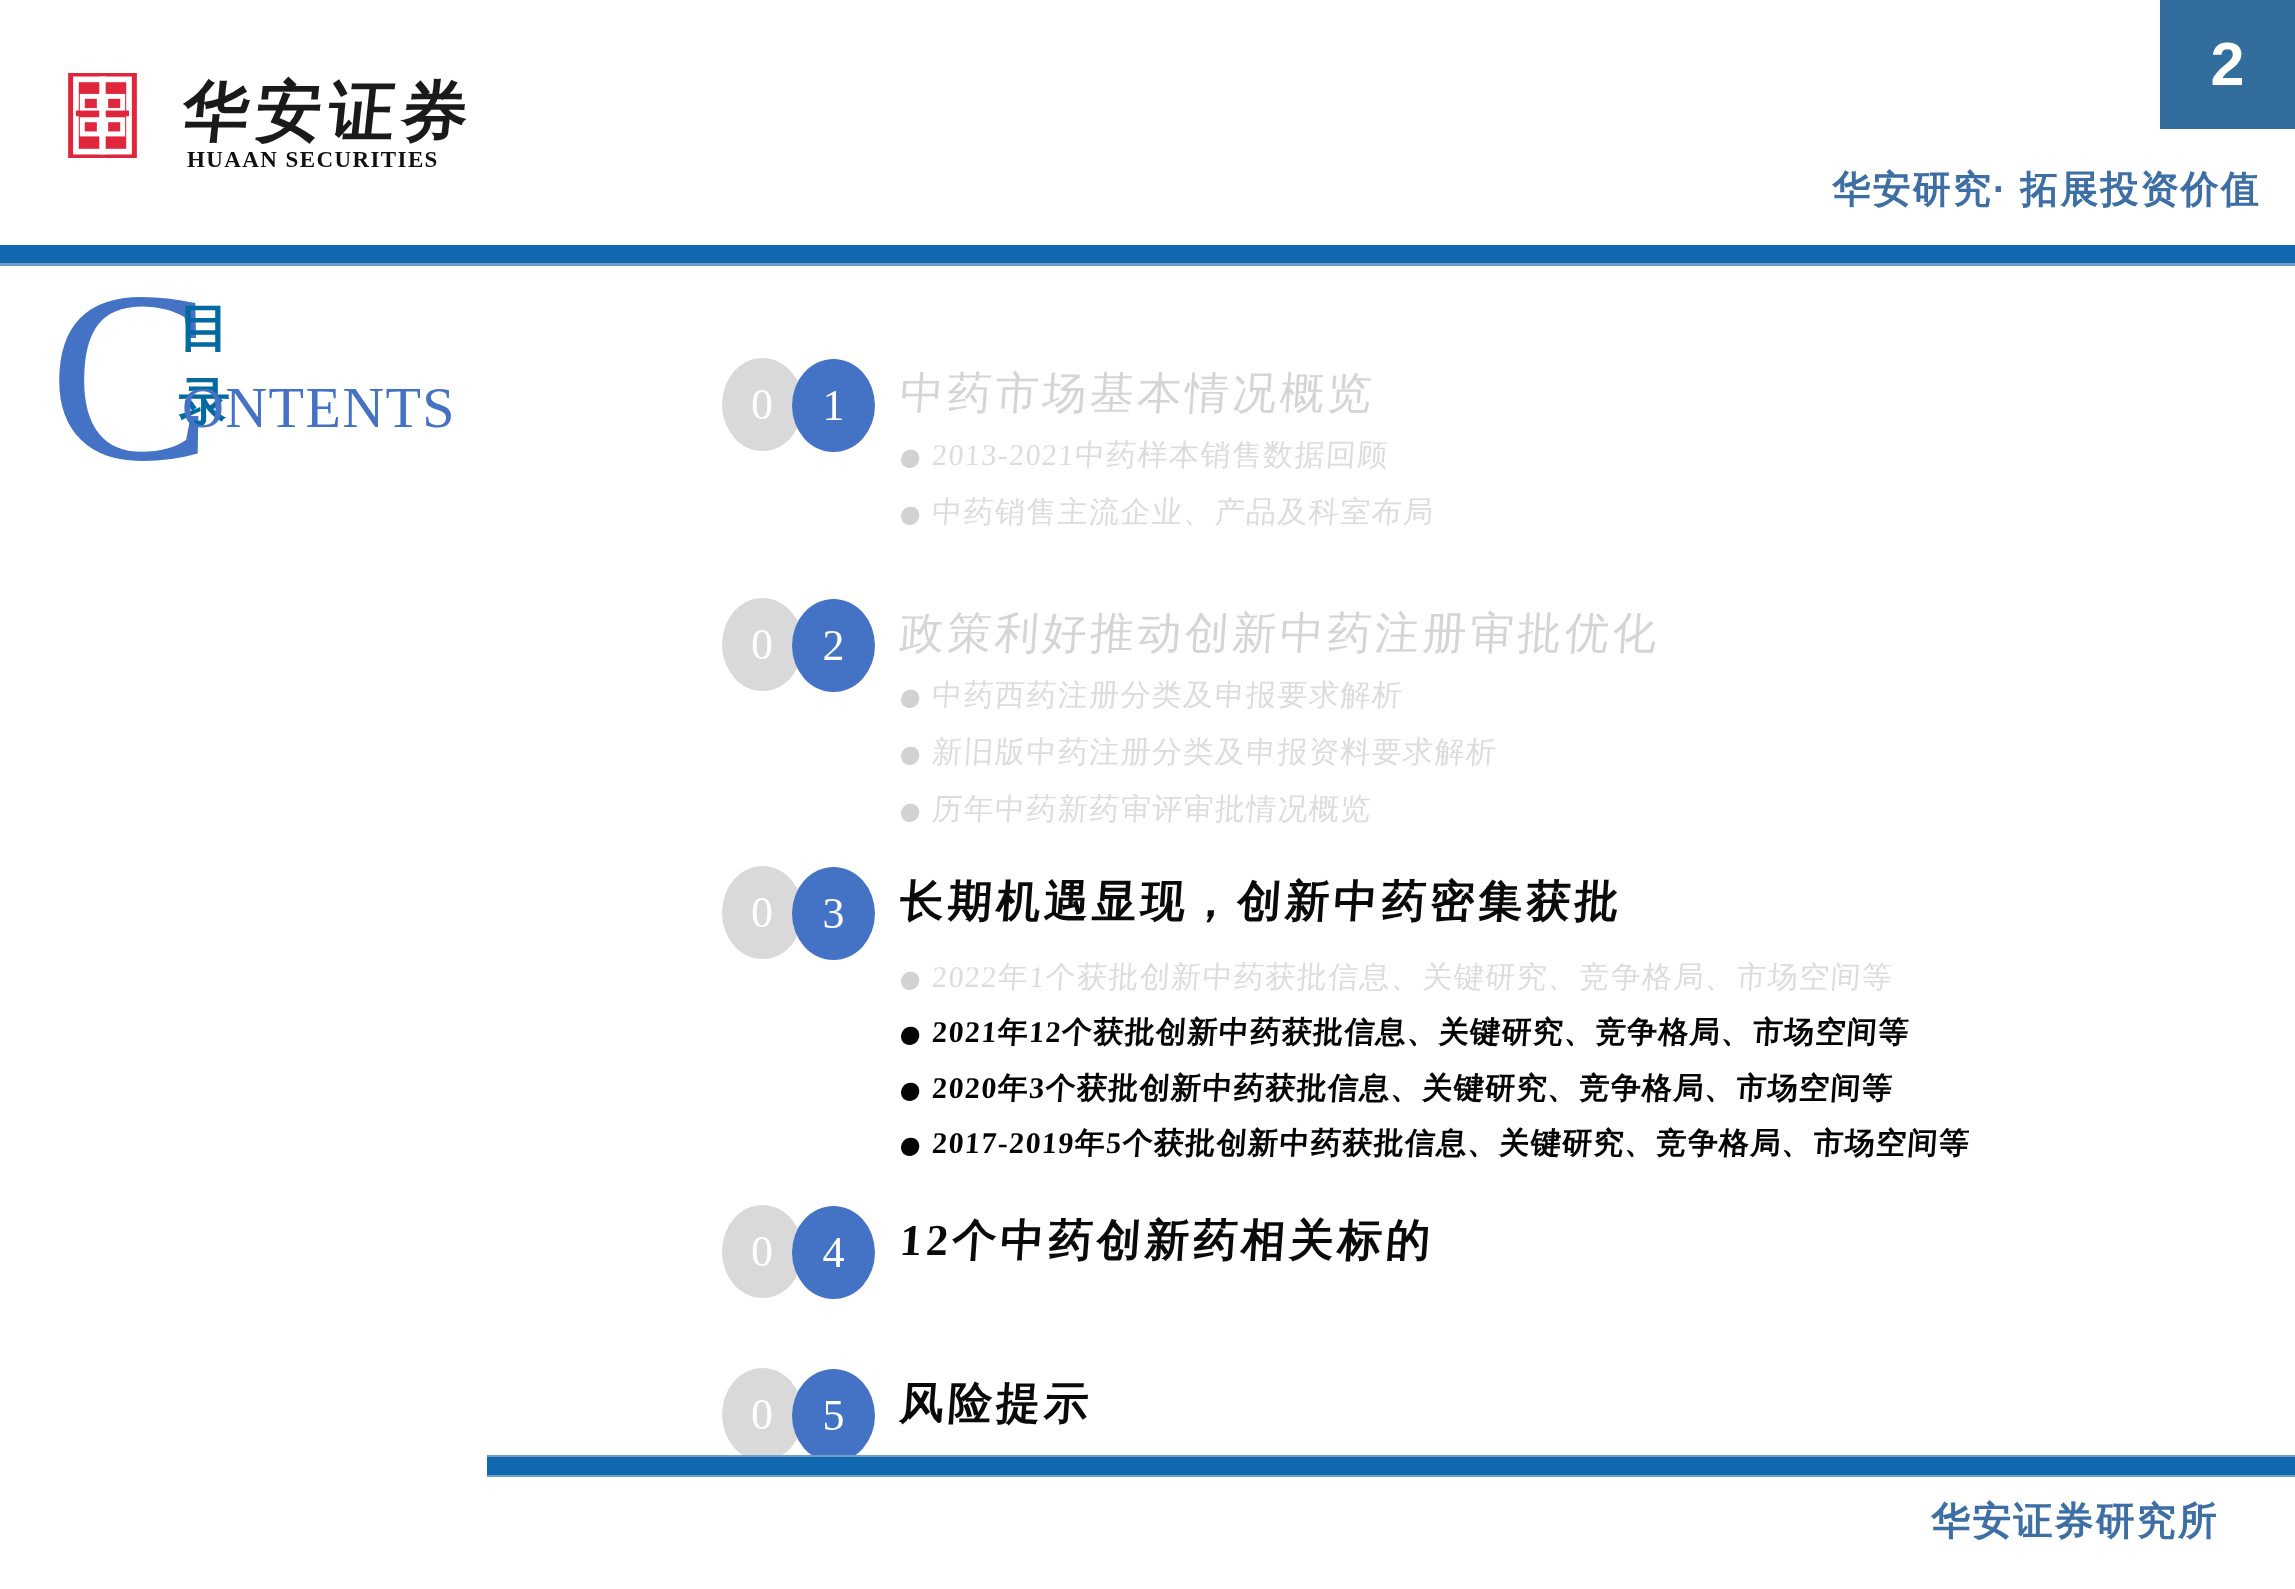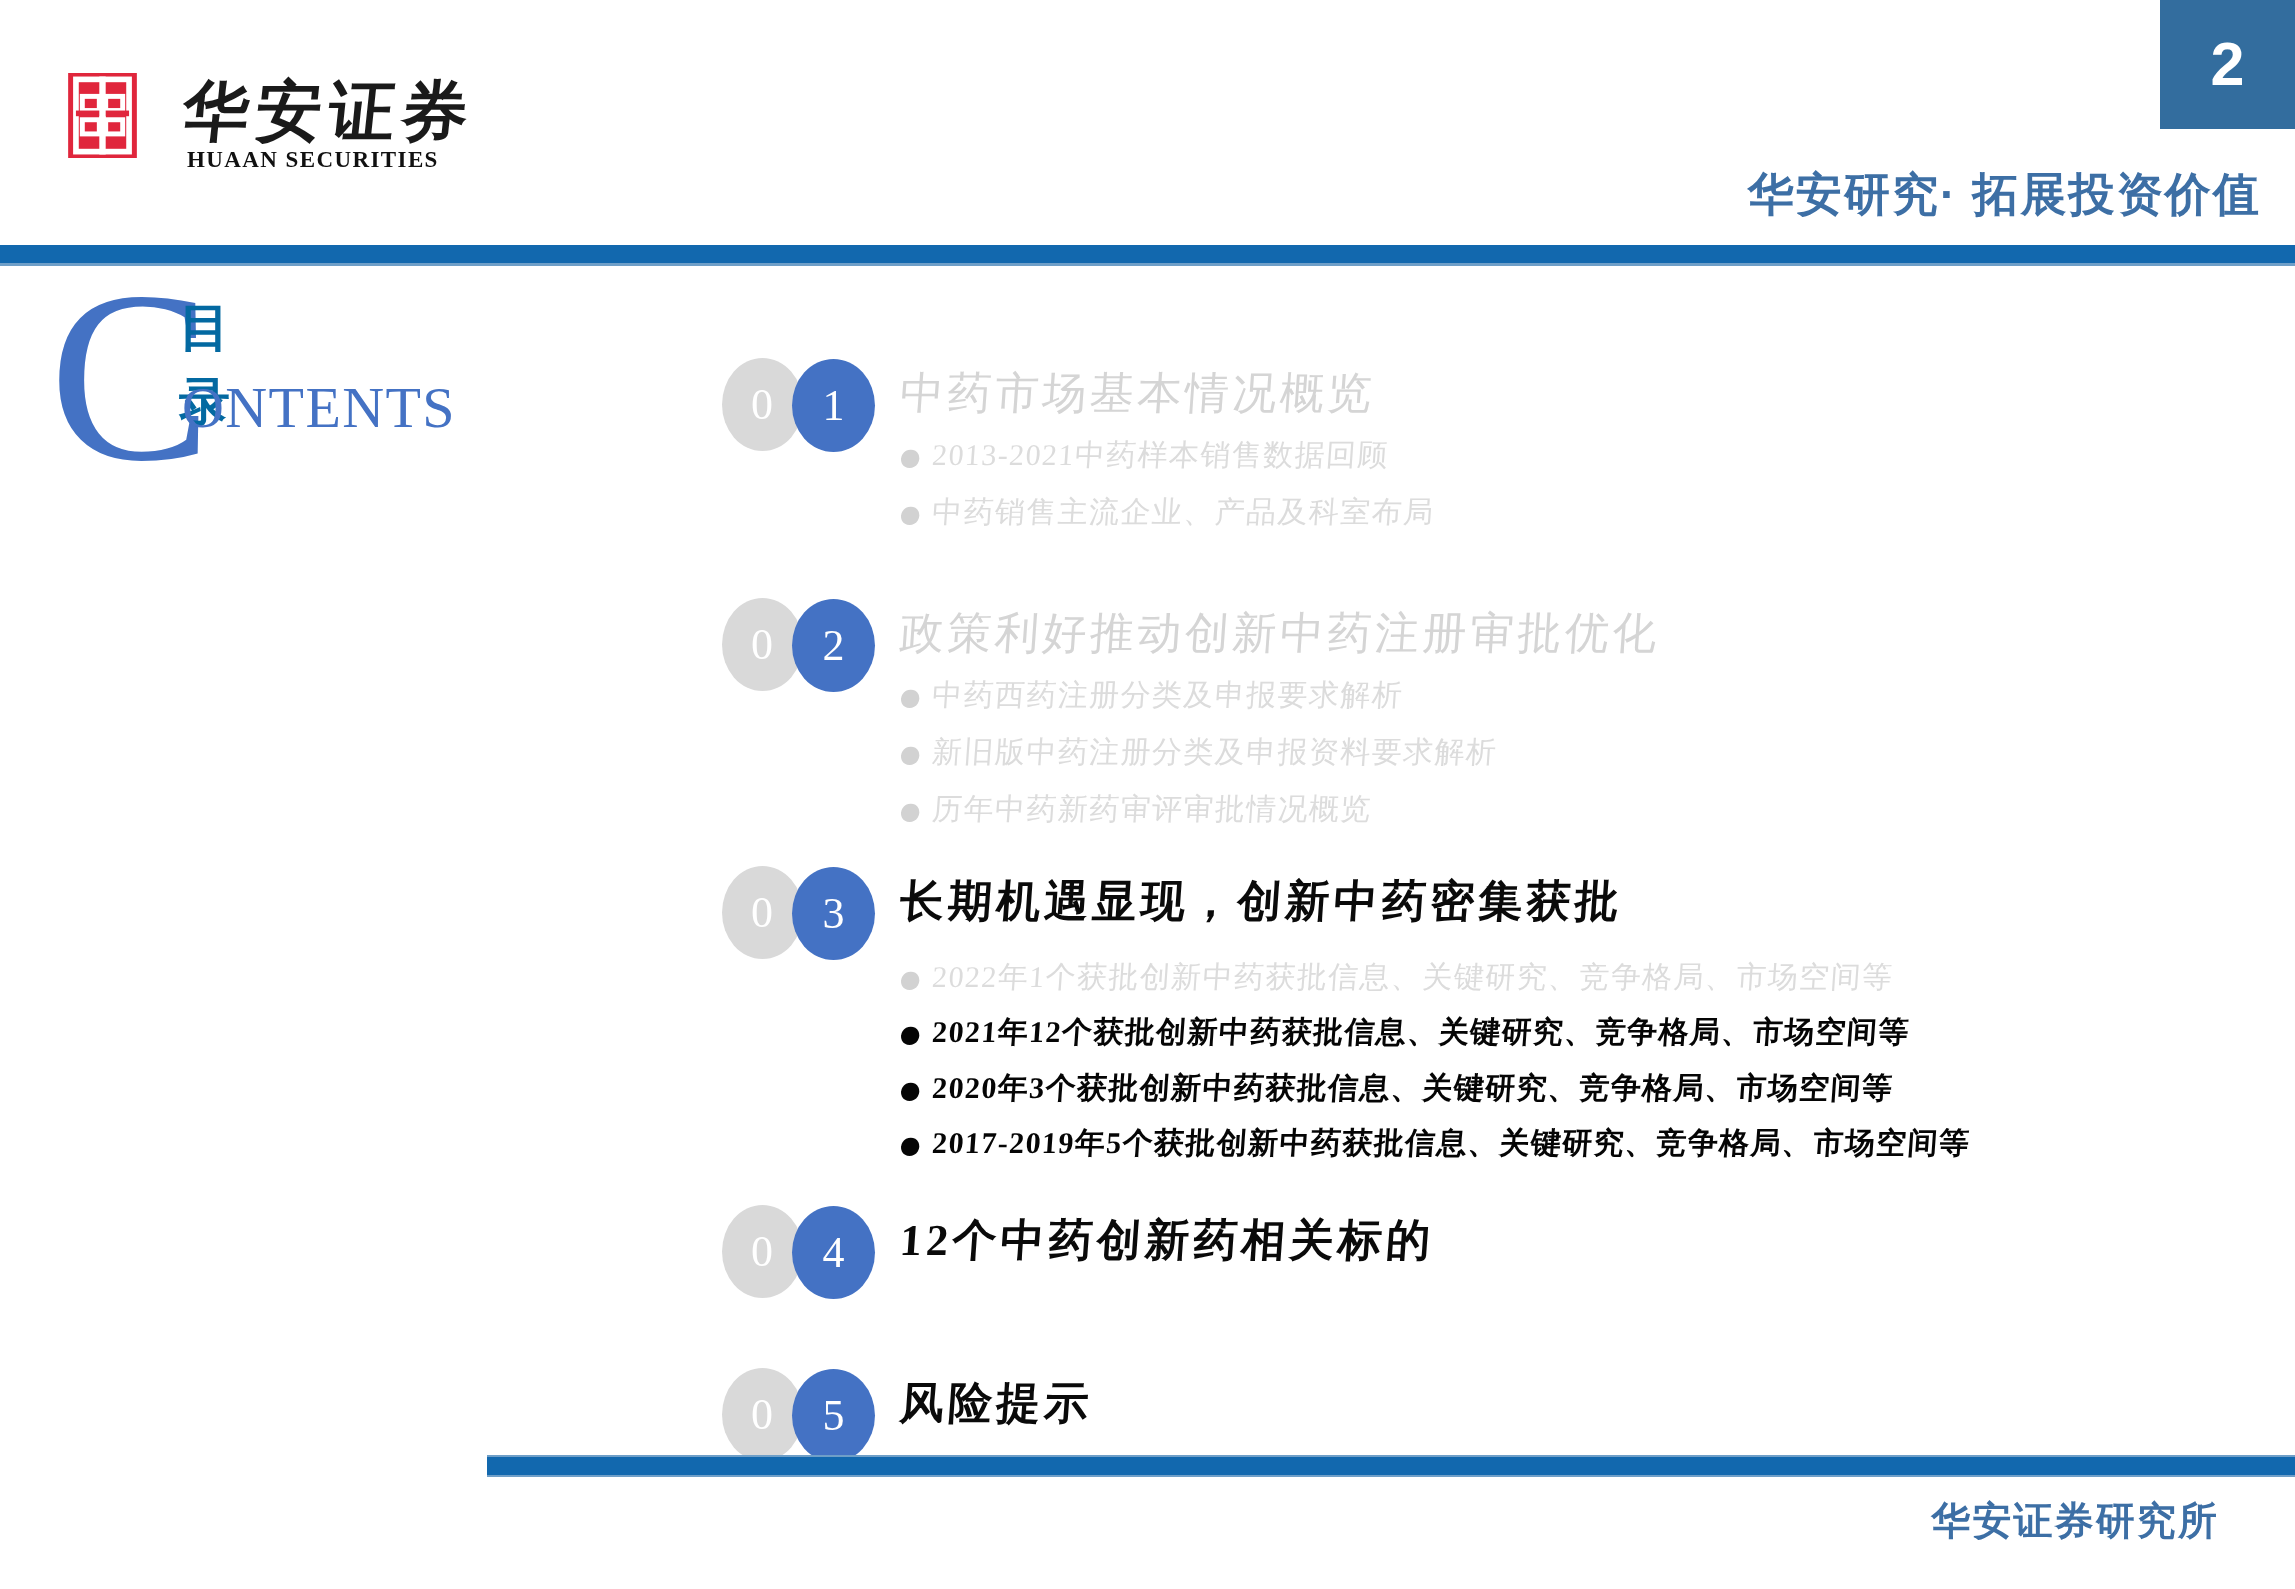--- a/index.html
+++ b/index.html
@@ -35,21 +35,21 @@
   .logo-en{
     position:absolute; left:119px; top:74px;
     font-family:"Liberation Serif","DejaVu Serif",serif;
     font-size:23px; font-weight:700; letter-spacing:1.4px;
     color:#111; white-space:nowrap;
   }
 
   .header-tagline{
     position:absolute; right:34px; top:164px;
     font-family:"Liberation Sans","DejaVu Sans",sans-serif;
-    font-size:46px; font-weight:700; letter-spacing:2.1px;
+    font-size:38px; font-weight:700; letter-spacing:2.1px;
     color:#3d6fa5; white-space:nowrap;
   }
   .header-rule{
     position:absolute; left:0; top:245px; width:2295px; height:17.7px;
     background:#1268ae;
   }
   .header-rule-thin{
     position:absolute; left:0; top:263px; width:2295px; height:2.8px;
     background:#6f9fc8;
   }

